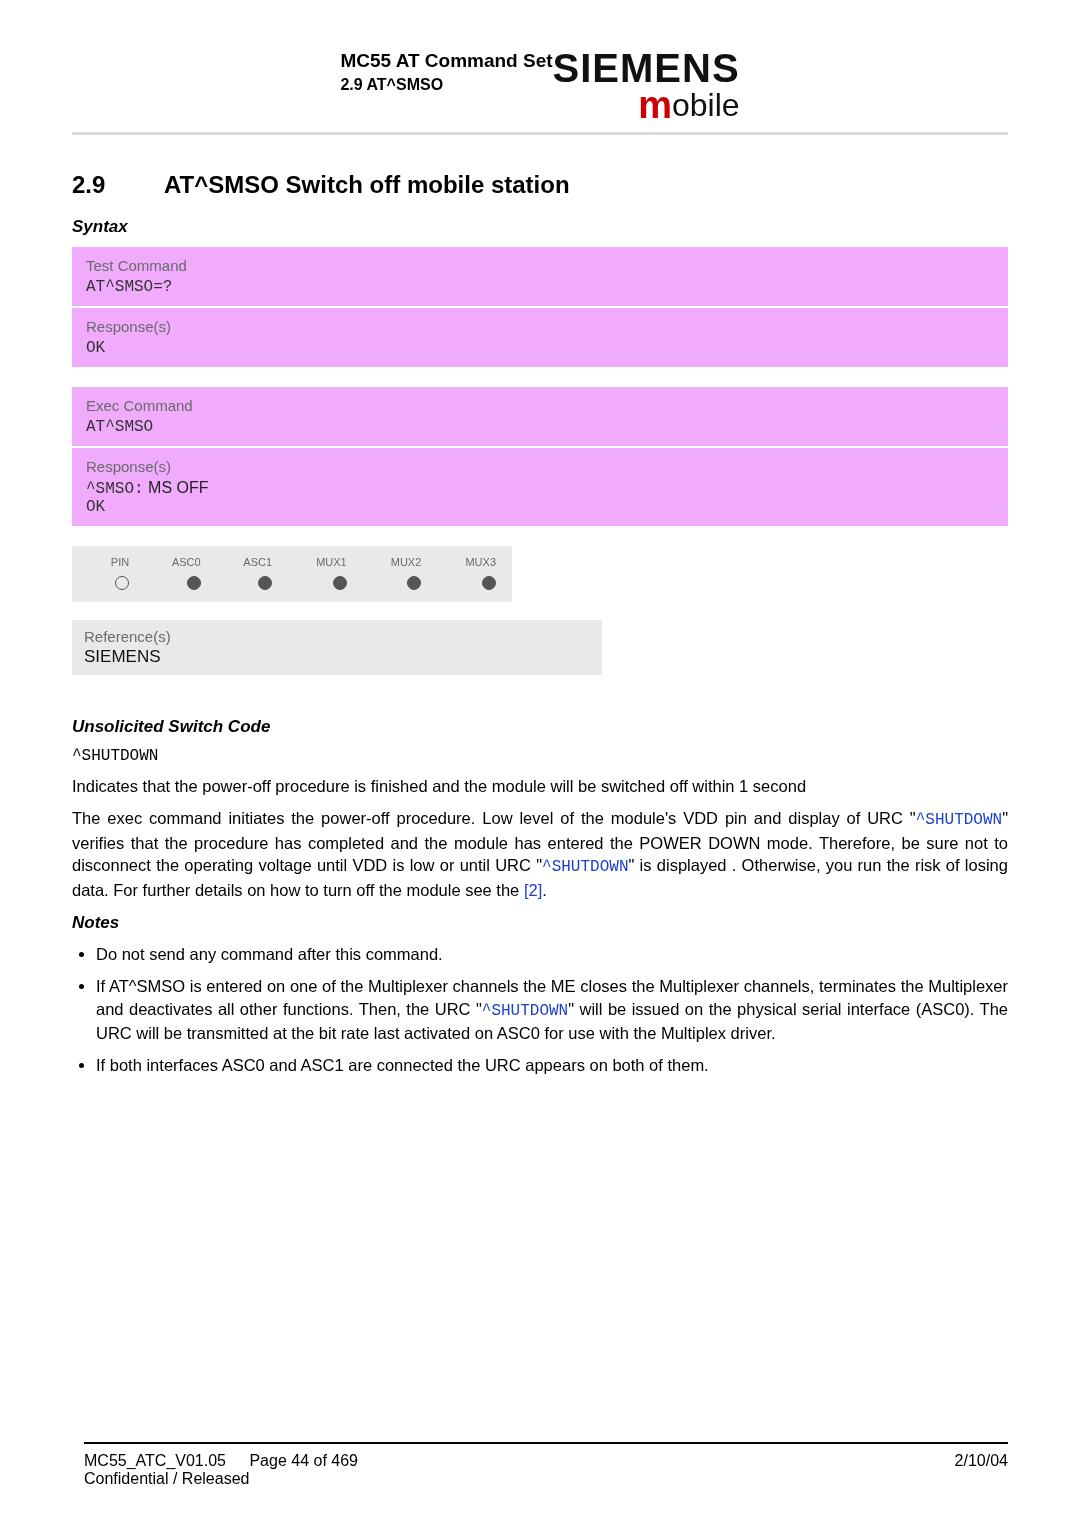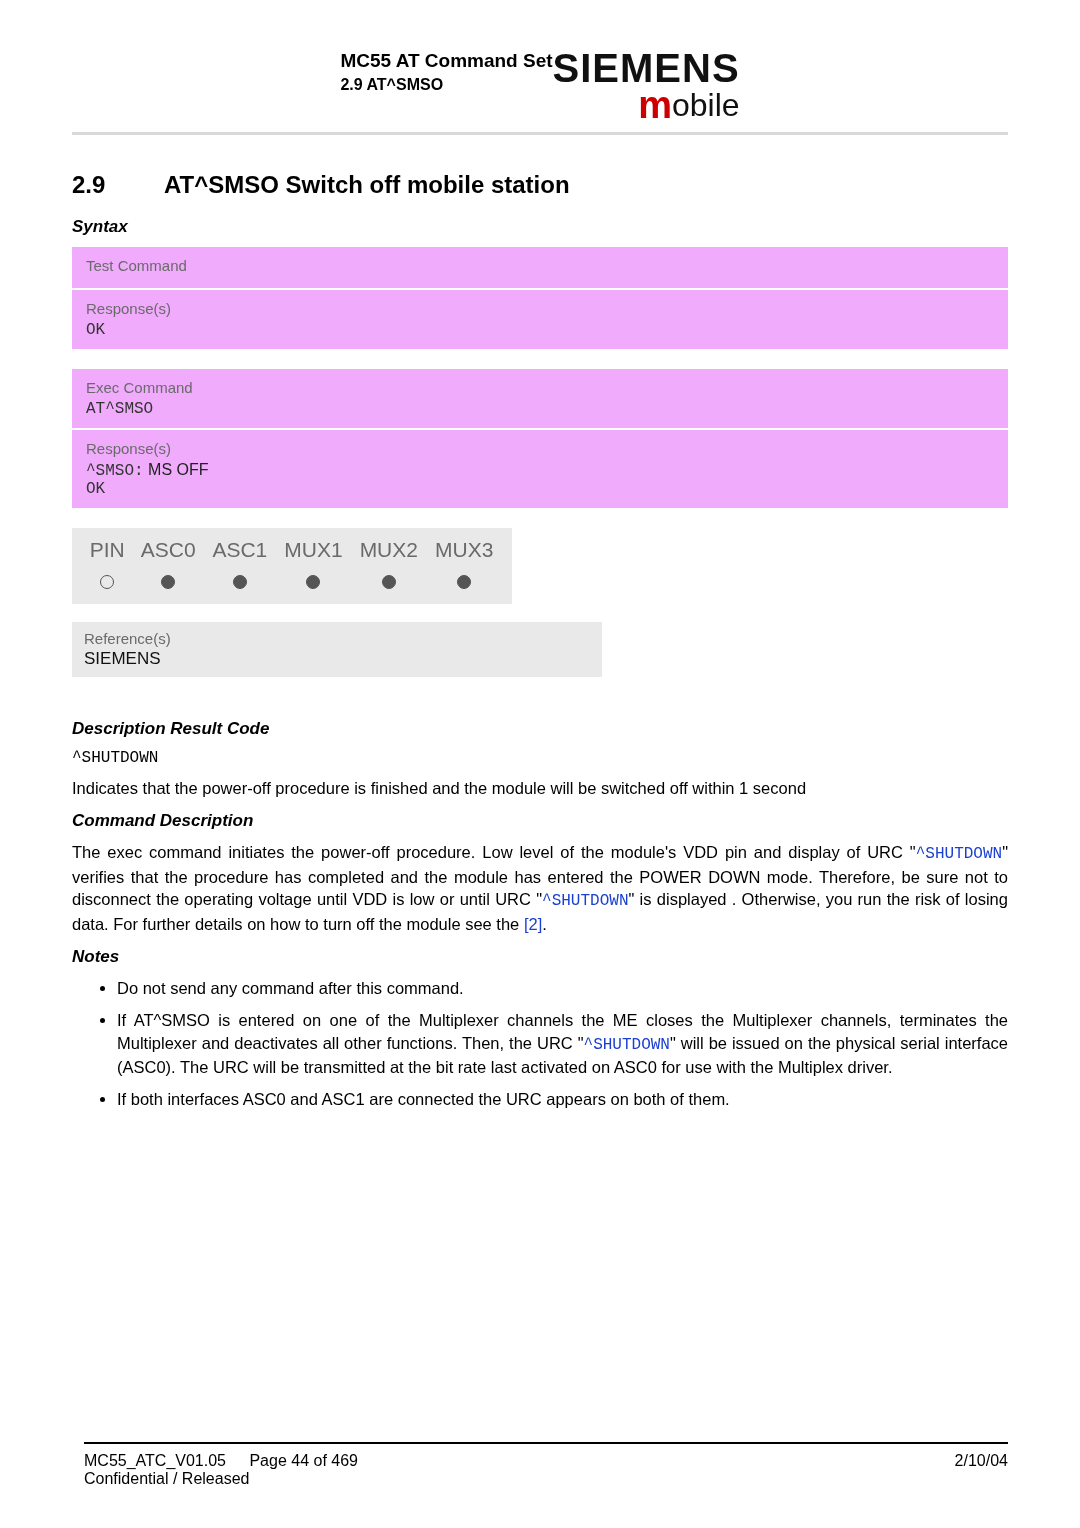--- a/index.html
+++ b/index.html
@@ -96,23 +96,23 @@
   .gap { height: 18px; }
 
   .halfbox {
     width: 440px;
     background: #e9e9e9;
     padding: 6px 10px;
   }
   .avail-table {
     border-collapse: collapse;
     width: 100%;
-    text-align: center;
+    text-align: right;
     color: #6a6a6a;
-    font-size: 21px;
+    font-size: 11px;
   }
   .avail-table td { padding: 4px 6px; }
   .dot-filled, .dot-empty {
     width: 14px; height: 14px;
     border-radius: 50%;
     display: inline-block;
     border: 1.5px solid #555;
   }
   .dot-filled { background: #555; }
   .dot-empty { background: #e9e9e9; }
@@ -146,21 +146,20 @@
   .blue-link { color: #1a3fd1; }
   ul.notes {
     padding-left: 24px;
     margin: 10px 0;
   }
   ul.notes li {
     font-size: 16.5px;
     line-height: 1.35;
     margin-bottom: 10px;
     text-align: justify;
-    margin-left: 21px;
   }
 
   .footer {
     position: absolute;
     bottom: 40px;
     left: 84px;
     right: 72px;
     border-top: 2px solid #000;
     padding-top: 8px;
     font-size: 16px;
@@ -190,20 +189,21 @@
   <hr class="rule">
 
   <h1 class="section">
     <span class="num">2.9</span><span>AT^SMSO   Switch off mobile station</span>
   </h1>
 
   <div class="subhead">Syntax</div>
 
   <div class="box">
     <div class="label">Test Command</div>
+    <div class="mono">AT^SMSO=?</div>
   </div>
   <div class="box">
     <div class="label">Response(s)</div>
     <div class="mono">OK</div>
   </div>
 
   <div class="gap"></div>
 
   <div class="box">
     <div class="label">Exec Command</div>
@@ -244,25 +244,24 @@
 
   <div class="gap"></div>
 
   <div class="ref-box">
     <div class="ref-label">Reference(s)</div>
     <div class="ref-val">SIEMENS</div>
   </div>
 
   <div style="height:30px"></div>
 
-  <div class="subhead">Description Result Code</div>
+  <div class="subhead">Unsolicited Switch Code</div>
   <div class="mono-inline">^SHUTDOWN</div>
   <p class="body">Indicates that the power-off procedure is finished and the module will be switched off within 1 second</p>
 
-  <div class="subhead">Command Description</div>
   <p class="body">
     <span>The exec command initiates the power-off procedure. Low level of the module's VDD pin and display of URC "</span><span class="mono-inline blue-link">^SHUTDOWN</span><span>" verifies that the procedure has completed and the module has entered the POWER DOWN mode. Therefore, be sure not to disconnect the operating voltage until VDD is low or until URC "</span><span class="mono-inline blue-link">^SHUTDOWN</span><span>" is displayed . Otherwise, you run the risk of losing data. For further details on how to turn off the module see the </span><span class="blue-link">[2]</span><span>.</span>
   </p>
 
   <div class="subhead">Notes</div>
   <ul class="notes">
     <li>Do not send any command after this command.</li>
     <li>
       <span>If AT^SMSO is entered on one of the Multiplexer channels the ME closes the Multiplexer channels, terminates the Multiplexer and deactivates all other functions. Then, the URC "</span><span class="mono-inline blue-link">^SHUTDOWN</span><span>" will be issued on the physical serial interface (ASC0). The URC will be transmitted at the bit rate last activated on ASC0 for use with the Multiplex driver.</span>
     </li>

